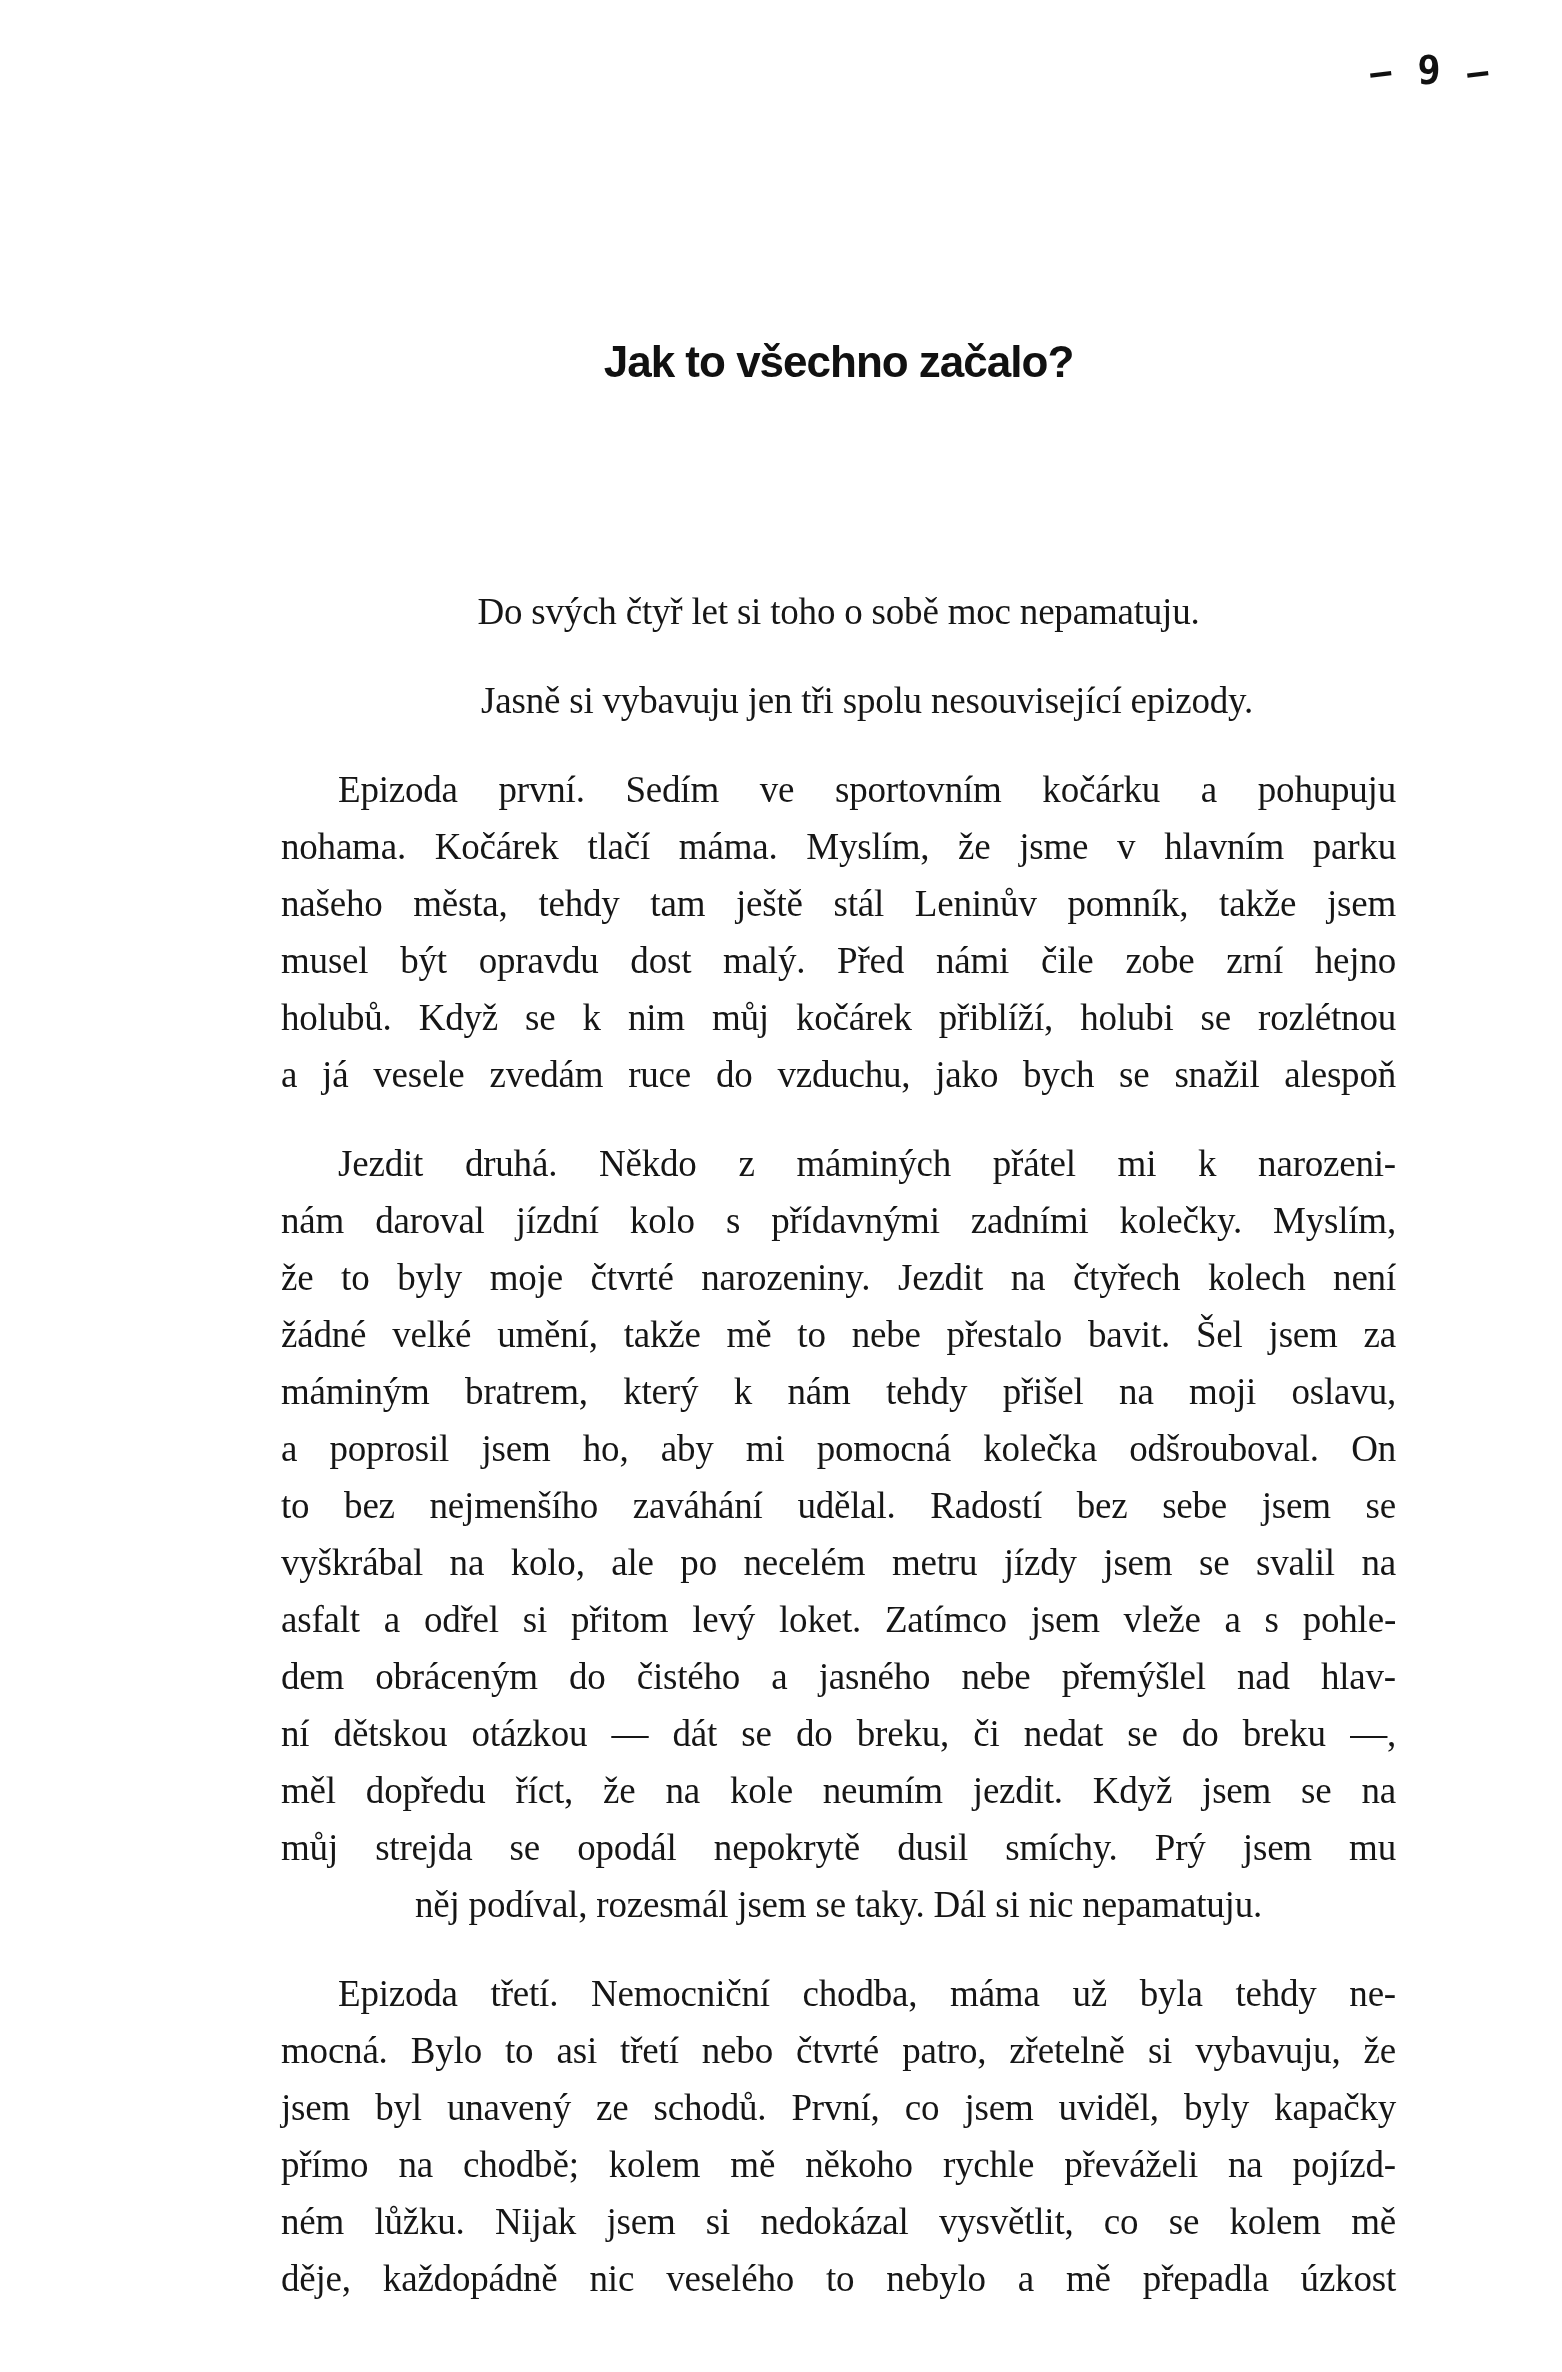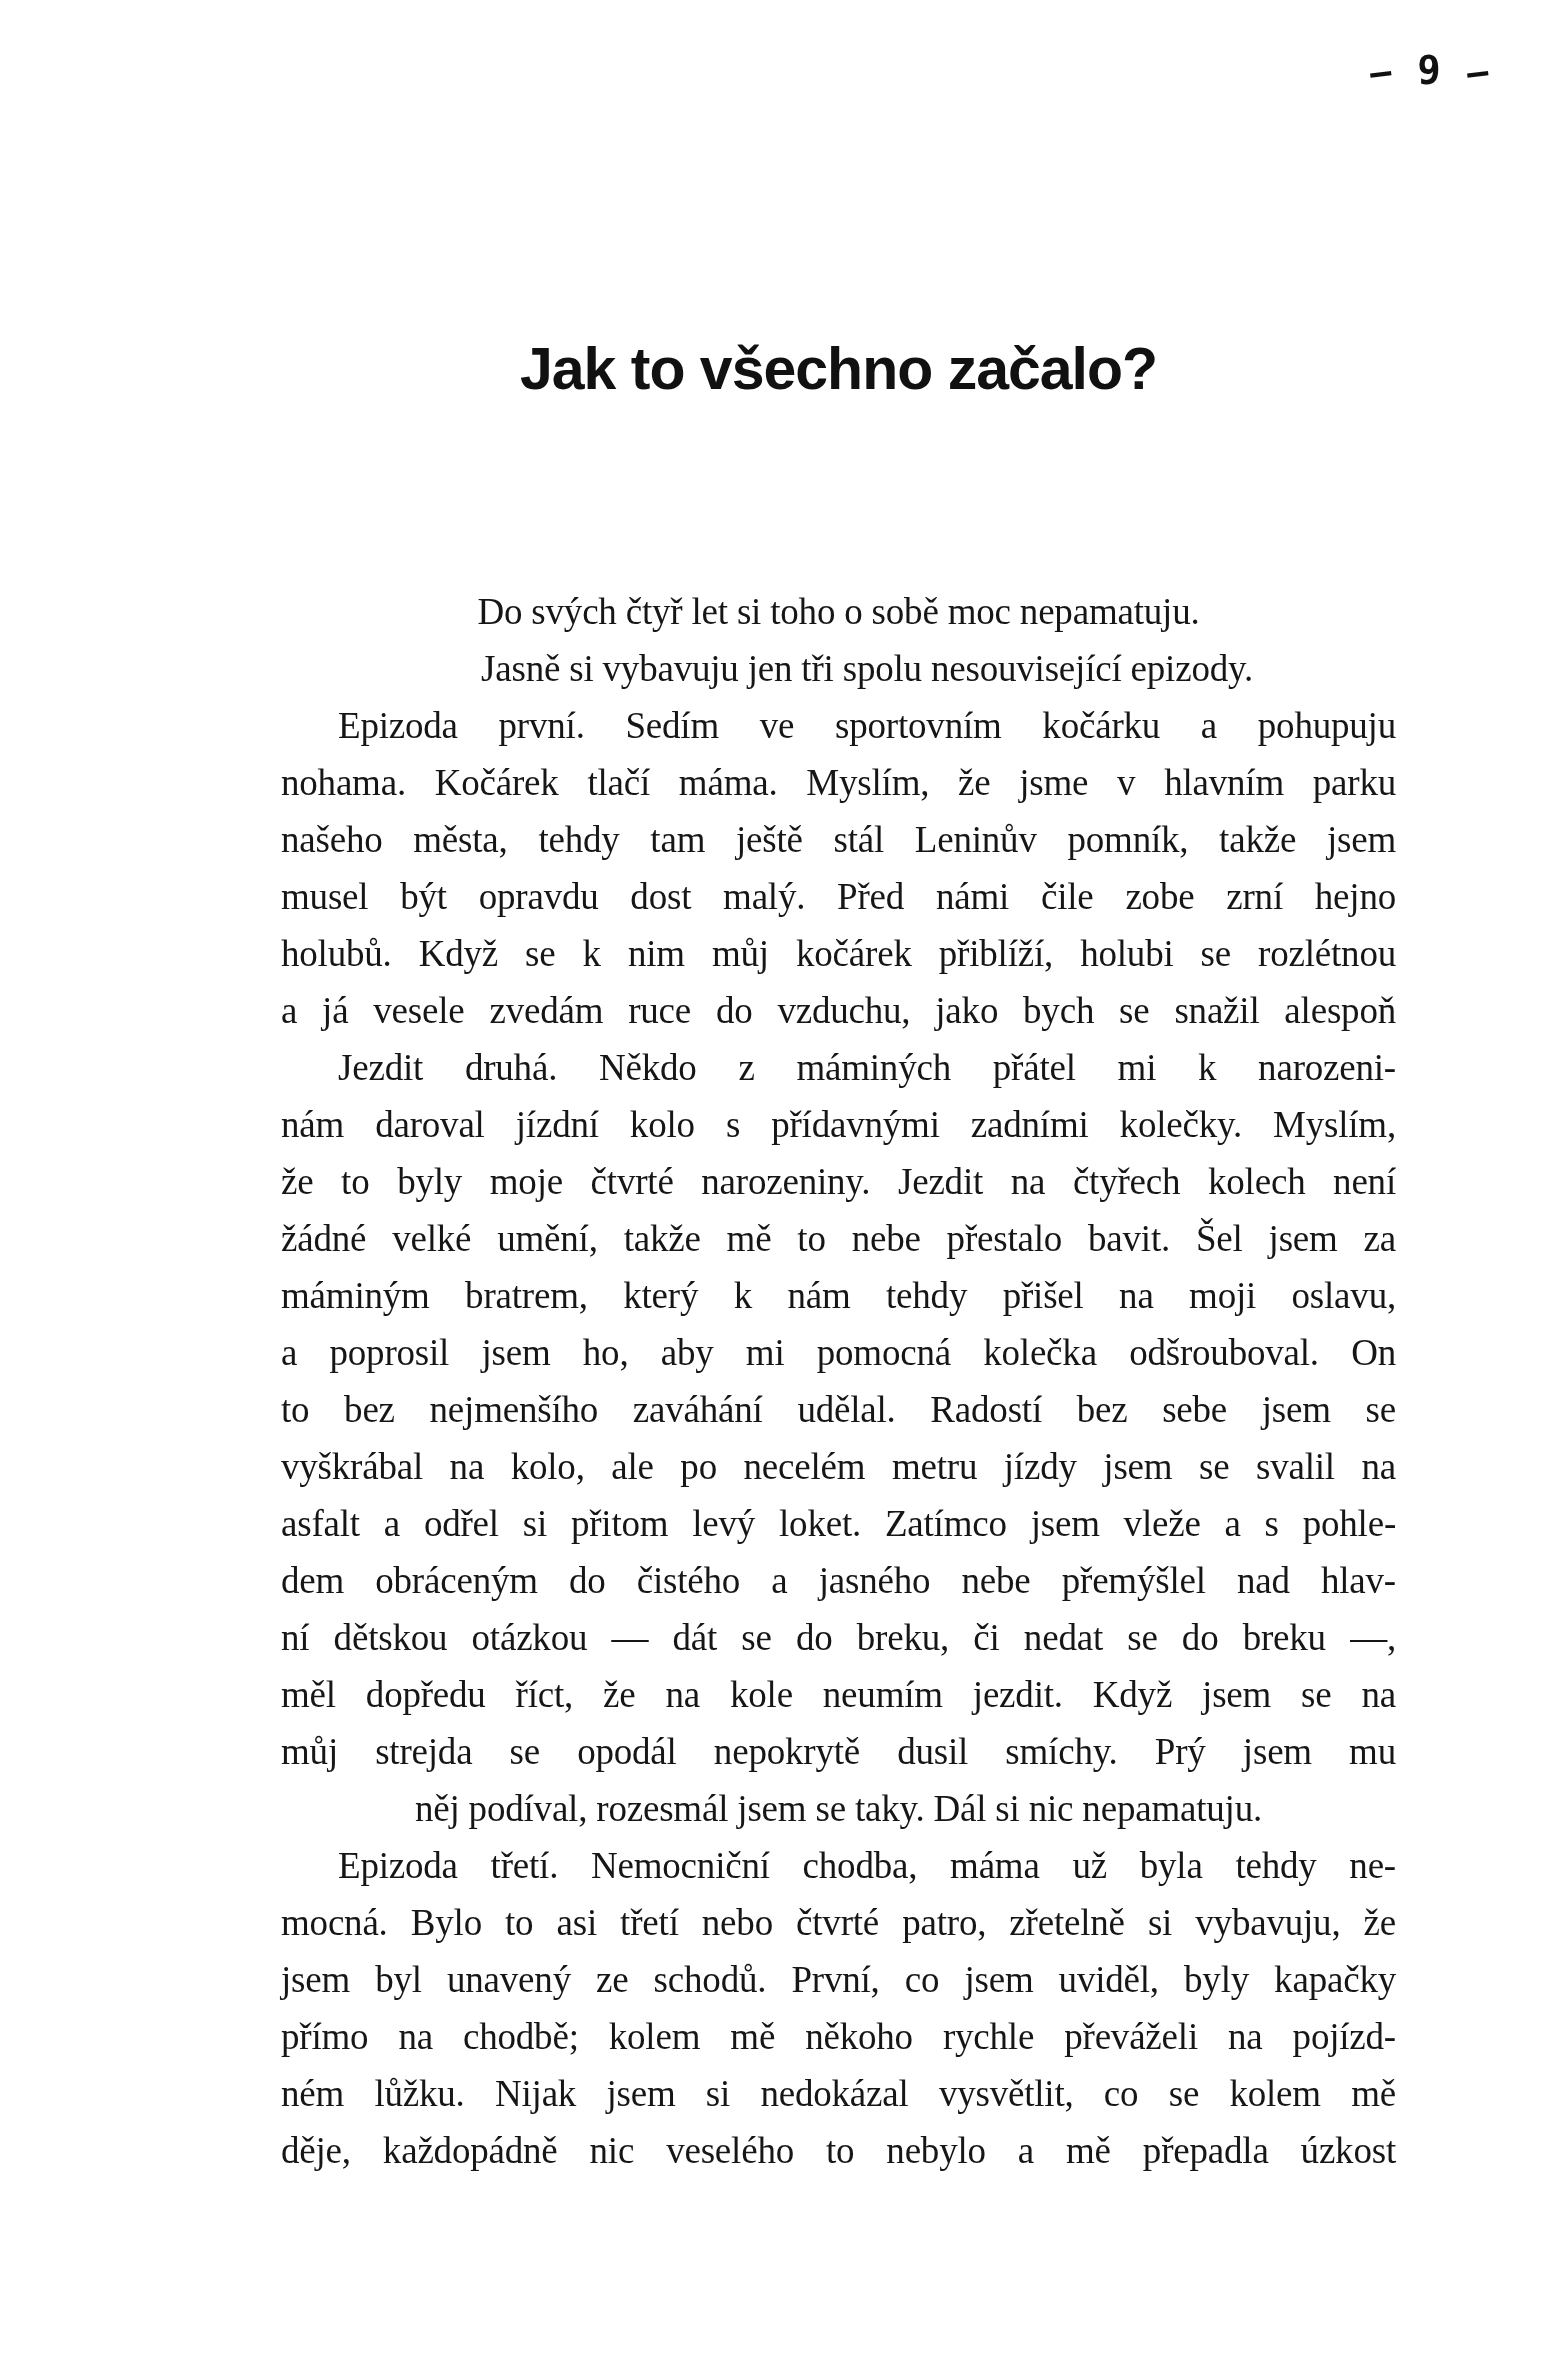--- a/index.html
+++ b/index.html
@@ -42,21 +42,21 @@
   }
   .title {
     position: absolute;
     top: 340px;
     left: 281px;
     width: 1115px;
     margin: 0;
     text-align: center;
     font-family: "Liberation Sans", sans-serif;
     font-weight: 700;
-    font-size: 59px;
+    font-size: 44px;
     line-height: 1;
     letter-spacing: -1px;
     color: #111111;
   }
   .textblock {
     position: absolute;
     left: 281px;
     top: 583px;
     width: 1115px;
     font-size: 37px;
@@ -66,20 +66,21 @@
   }
   .line {
     text-align: center;
   }
   .line.just {
     text-align: justify;
     text-align-last: justify;
   }
   .line.indent {
     text-indent: 57px;
+    margin-top: 32px;
   }
 </style>
 </head>
 <body>
 
 <div class="page">
 
   <div class="folio">
     <span class="dash">—</span>
     <span class="num">9</span>

